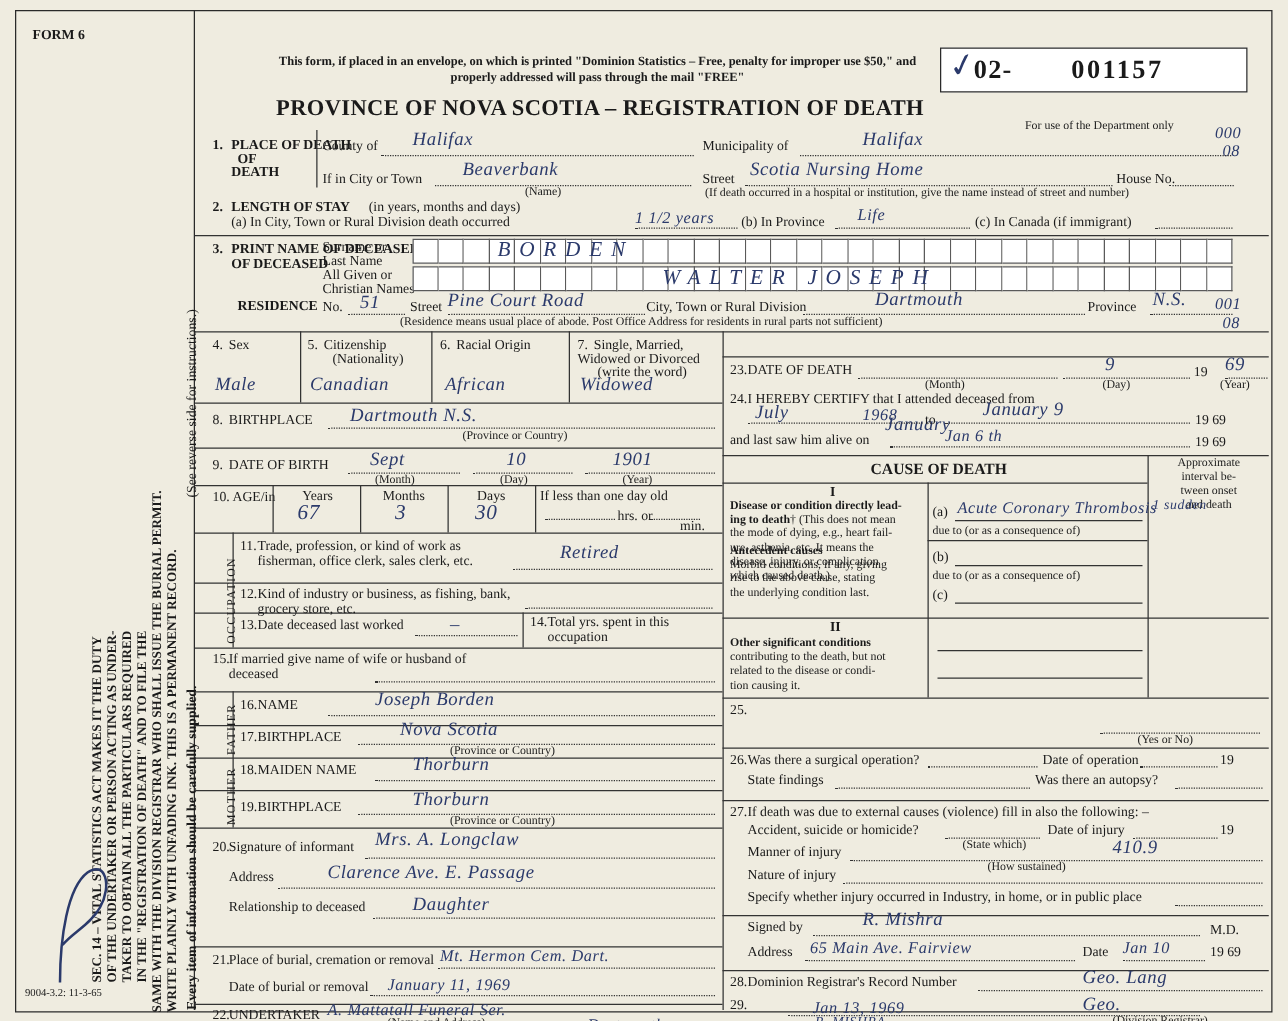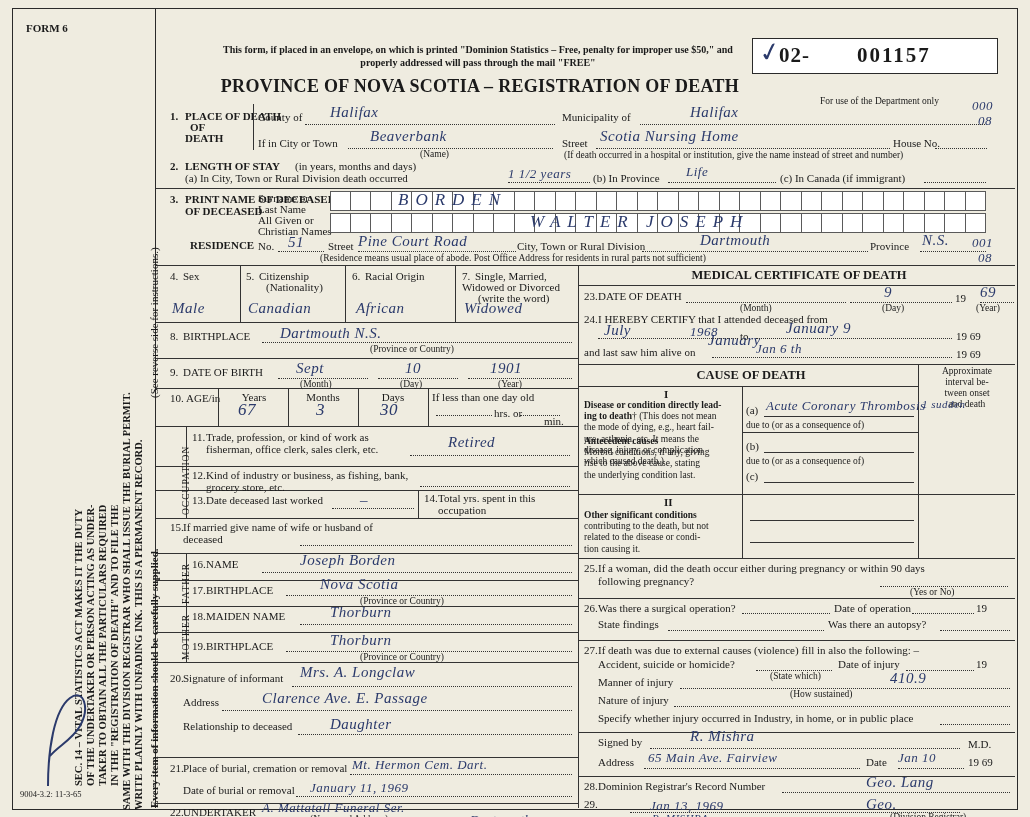--- a/index.html
+++ b/index.html
@@ -392,21 +392,20 @@
   <div class="abs pr" style="left:183px;top:784px;">Date of burial or removal</div>
   <div class="abs dot" style="left:296px;top:796px;width:276px;"></div>
   <div class="abs hw sm" style="left:310px;top:780px;">January 11, 1969</div>
 
   <div class="abs pr" style="left:170px;top:806px;">22.</div>
   <div class="abs pr" style="left:183px;top:806px;">UNDERTAKER</div>
   <div class="abs hw sm" style="left:262px;top:800px;">A. Mattatall Funeral Ser.</div>
   <div class="abs hw sm" style="left:470px;top:812px;">Dartmouth</div>
   <div class="abs tiny" style="left:310px;top:814px;">(Name and Address)</div>
 
-  <div class="abs" style="left:586px;top:268px;width:426px;text-align:center;font-size:12.5px;font-weight:bold;">MEDICAL CERTIFICATE OF DEATH</div>
   <div class="hline" style="left:578px;top:285px;width:437px;"></div>
 
   <div class="abs pr" style="left:584px;top:290px;">23.</div>
   <div class="abs pr" style="left:598px;top:290px;">DATE OF DEATH</div>
   <div class="abs dot" style="left:686px;top:302px;width:160px;"></div>
   <div class="abs dot" style="left:850px;top:302px;width:102px;"></div>
   <div class="abs dot" style="left:980px;top:302px;width:34px;"></div>
   <div class="abs hw" style="left:708px;top:284px;margin-top:48px;">January</div>
   <div class="abs hw" style="left:884px;top:284px;">9</div>
   <div class="abs pr" style="left:955px;top:292px;">19</div>
@@ -456,21 +455,20 @@
   <div class="abs ul" style="left:764px;top:482px;width:150px;"></div>
   <div class="hline" style="left:578px;top:494px;width:437px;"></div>
 
   <div class="abs" style="left:664px;top:496px;font-size:11px;font-weight:bold;">II</div>
   <div class="abs tiny" style="left:584px;top:510px;width:156px;line-height:1.18;"><b>Other significant conditions</b><br>contributing to the death, but not<br>related to the disease or condi-<br>tion causing it.</div>
   <div class="abs ul" style="left:750px;top:520px;width:164px;"></div>
   <div class="abs ul" style="left:750px;top:542px;width:164px;"></div>
   <div class="hline" style="left:578px;top:558px;width:437px;"></div>
 
   <div class="abs pr" style="left:584px;top:562px;">25.</div>
-  <div class="abs pr" style="left:598px;top:562px;width:340px;line-height:1.2;">If a woman, did the death occur either during pregnancy or within 90 days following pregnancy?</div>
   <div class="abs dot" style="left:880px;top:586px;width:128px;"></div>
   <div class="abs tiny" style="left:910px;top:587px;">(Yes or No)</div>
   <div class="hline" style="left:578px;top:598px;width:437px;"></div>
 
   <div class="abs pr" style="left:584px;top:602px;">26.</div>
   <div class="abs pr" style="left:598px;top:602px;">Was there a surgical operation?</div>
   <div class="abs dot" style="left:742px;top:613px;width:88px;"></div>
   <div class="abs pr" style="left:834px;top:602px;">Date of operation</div>
   <div class="abs dot" style="left:912px;top:613px;width:62px;"></div>
   <div class="abs pr" style="left:976px;top:602px;">19</div>

